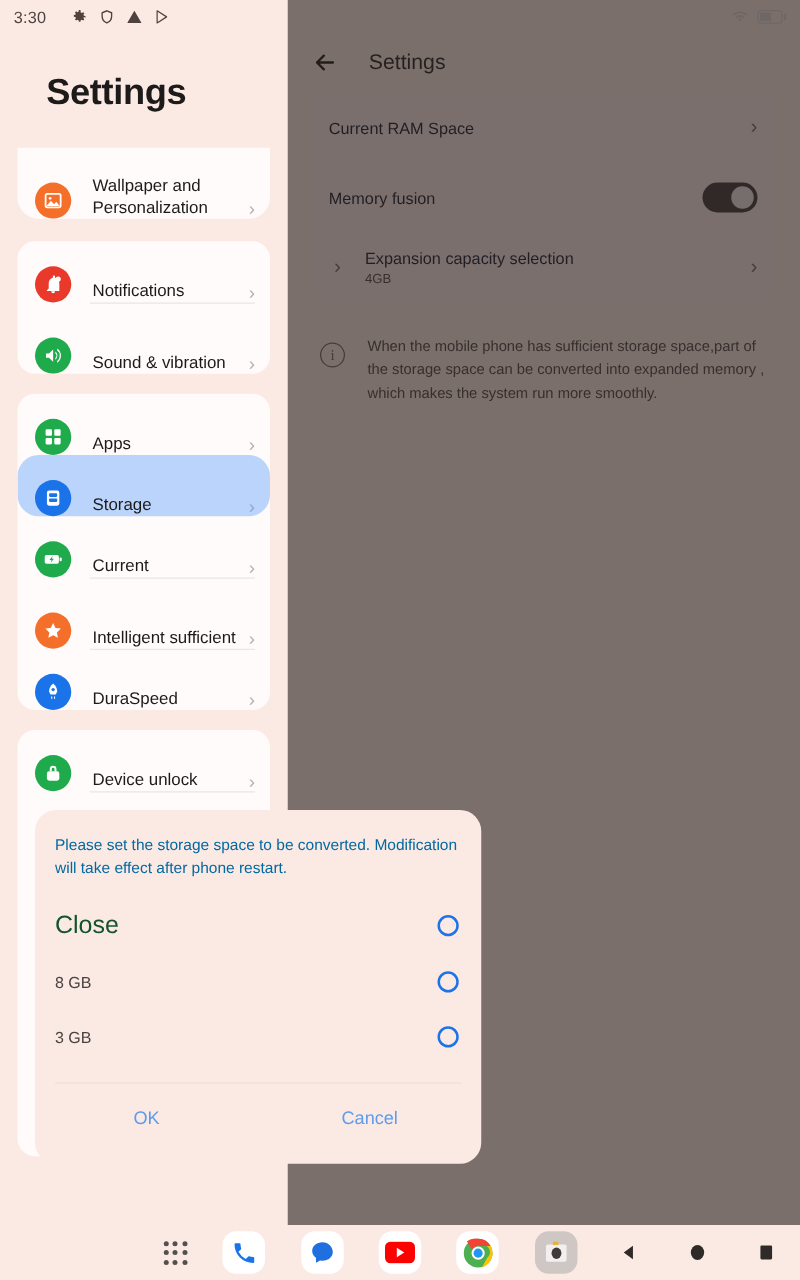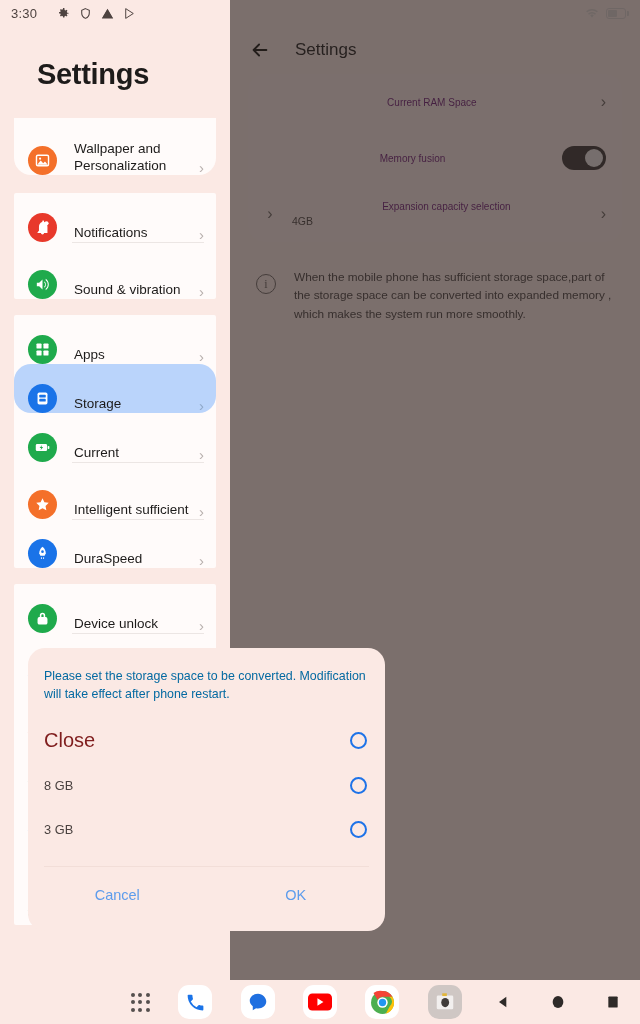--- a/index.html
+++ b/index.html
@@ -59,21 +59,21 @@
   #sidebar-scroll {
     position: absolute;
     left: 0; top: 118px;
     width: 230px;
     height: 862px;
     overflow: hidden;
   }
 
   .card {
     background: #fffbfa;
-    border-radius: 2px;
+    border-radius: 14px;
     margin: 0 14px 16px 14px;
     overflow: hidden;
   }
   .card.first { border-radius: 0 0 17px 17px; margin-bottom: 18px; }
 
   .nav-row {
     position: relative;
     display: flex;
     align-items: flex-end;
     padding: 0 12px 0 14px;
@@ -172,21 +172,21 @@
     min-height: 56px;
   }
   .ram-row + .ram-row::before {
     content: "";
     position: absolute;
     left: 15px; right: 16px; top: 0;
     height: 1px;
     background: rgba(255,255,255,.055);
   }
   .ram-texts { flex: 1; display: flex; flex-direction: column; gap: 3px; }
-  .ram-title { font-size: 10px; color: #701a75; text-align: center; }
+  .ram-title { font-size: 13px; color: #0f172a; }
   .ram-sub { font-size: 10.5px; color: #4a4240; }
   .ram-chev { color: #6e6663; font-size: 16px; font-weight: 300; line-height:1; }
 
   .ram-row.indent { padding-left: 0; }
   .ram-lead-chev {
     width: 44px; flex: 0 0 44px;
     text-align: center;
     color: #6e6663; font-size: 16px; font-weight: 300;
   }
 
@@ -260,21 +260,21 @@
     color: #0369a1;
   }
   .opt-row {
     display: flex;
     align-items: center;
     padding: 0 18px 0 16px;
     height: 44px;
   }
   .opt-row.big { height: 46px; }
   .opt-label { flex: 1; font-size: 12.8px; color: #4a4240; }
-  .opt-row.big .opt-label { font-size: 20px; color: #7f1d1d; }
+  .opt-row.big .opt-label { font-size: 20px; color: #14532d; }
   .radio {
     width: 17px; height: 17px;
     border-radius: 50%;
     border: 2px solid #1e73e8;
     flex: 0 0 17px;
     position: relative;
   }
   .radio.on::after {
     content: "";
     position: absolute;
@@ -589,22 +589,22 @@
           <span class="opt-label">8 GB</span>
           <span class="radio"></span>
         </div>
         <div class="opt-row">
           <span class="opt-label">3 GB</span>
           <span class="radio"></span>
         </div>
       </div>
     <div id="dlg-sep"></div>
     <div id="dlg-actions">
+      <button class="dlg-btn">OK</button>
       <button class="dlg-btn">Cancel</button>
-      <button class="dlg-btn">OK</button>
     </div>
   </div>
 
   <div id="bottom-bar">
     <div class="bb-slot" style="width:120px"></div>
 
     <div class="bb-slot" style="width:48px">
       <div class="app-tile plain">
         <span class="dotgrid">
             <i></i>

